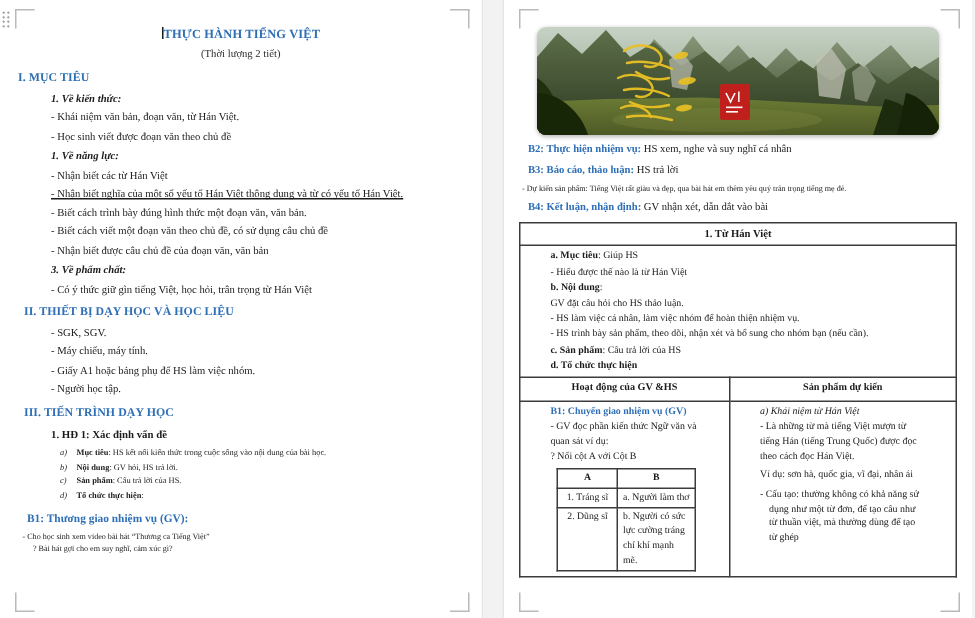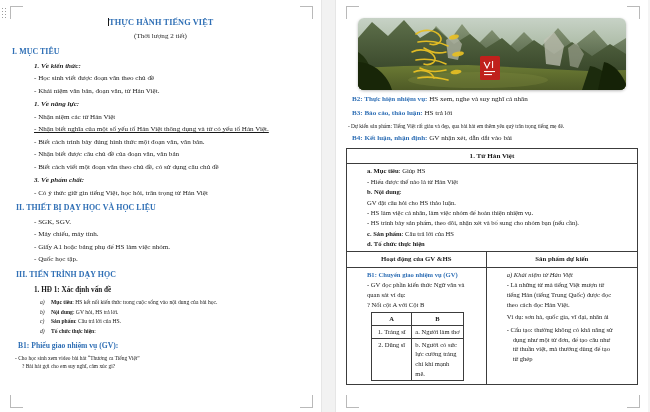--- a/index.html
+++ b/index.html
@@ -229,51 +229,51 @@
     <div class="move-handle"></div>
 
     <div class="doc">
 
       <p class="title"><span class="caret"></span><span>THỰC HÀNH TIẾNG VIỆT</span></p>
       <p class="subtitle">(Thời lượng 2 tiết)</p>
 
       <h2 class="sec">I. MỤC TIÊU</h2>
 
       <p class="it">1. Về kiến thức:</p>
+      <p class="bullet">- Khái niệm văn bản, đoạn văn, từ Hán Việt.</p>
       <p class="bullet">- Học sinh viết được đoạn văn theo chủ đề</p>
-      <p class="bullet">- Khái niệm văn bản, đoạn văn, từ Hán Việt.</p>
 
       <p class="it">1. Về năng lực:</p>
-      <p class="bullet">- Nhận niệm các từ Hán Việt</p>
+      <p class="bullet">- Nhận biết các từ Hán Việt</p>
       <p class="bullet hang" style="margin-left:22px;">- Nhận biết nghĩa của một số yếu tố Hán Việt thông dụng và từ có yếu tố Hán Việt.</p>
       <p class="bullet">- Biết cách trình bày đúng hình thức một đoạn văn, văn bản.</p>
+      <p class="bullet">- Biết cách viết một đoạn văn theo chủ đề, có sử dụng câu chủ đề</p>
       <p class="bullet">- Nhận biết được câu chủ đề của đoạn văn, văn bản</p>
-      <p class="bullet">- Biết cách viết một đoạn văn theo chủ đề, có sử dụng câu chủ đề</p>
 
       <p class="it">3. Về phẩm chất:</p>
       <p class="bullet">- Có ý thức giữ gìn tiếng Việt, học hỏi, trân trọng từ Hán Việt</p>
 
       <h2 class="sec ind">II. THIẾT BỊ DẠY HỌC VÀ HỌC LIỆU</h2>
       <p class="bullet">- SGK, SGV.</p>
       <p class="bullet">- Máy chiếu, máy tính.</p>
       <p class="bullet">- Giấy A1 hoặc bảng phụ để HS làm việc nhóm.</p>
-      <p class="bullet">- Quốc học tập.</p>
+      <p class="bullet">- Người học tập.</p>
 
       <h2 class="sec ind">III. TIẾN TRÌNH DẠY HỌC</h2>
 
       <p class="hd1">1. HĐ 1: Xác định vấn đề</p>
 
       <ol class="abcd">
         <li><span class="mk">a)</span><b>Mục tiêu</b><span>: HS kết nối kiến thức trong cuộc sống vào nội dung của bài học.</span></li>
         <li><span class="mk">b)</span><b>Nội dung</b><span>: GV hỏi, HS trả lời.</span></li>
         <li><span class="mk">c)</span><b>Sản phẩm</b><span>: Câu trả lời của HS.</span></li>
         <li><span class="mk">d)</span><b>Tổ chức thực hiện</b><span>:</span></li>
       </ol>
 
-      <p class="bstep">B1: Phiếu giao nhiệm vụ (GV):</p>
+      <p class="bstep">B1: Thương giao nhiệm vụ (GV):</p>
 
       <div class="small">
         <span>- Cho học sinh xem video bài hát “Thương ca Tiếng Việt”</span>
         <span class="q">? Bài hát gợi cho em suy nghĩ, cảm xúc gì?</span>
       </div>
 
     </div>
   </div>
 
   <div class="page-gap"></div>

